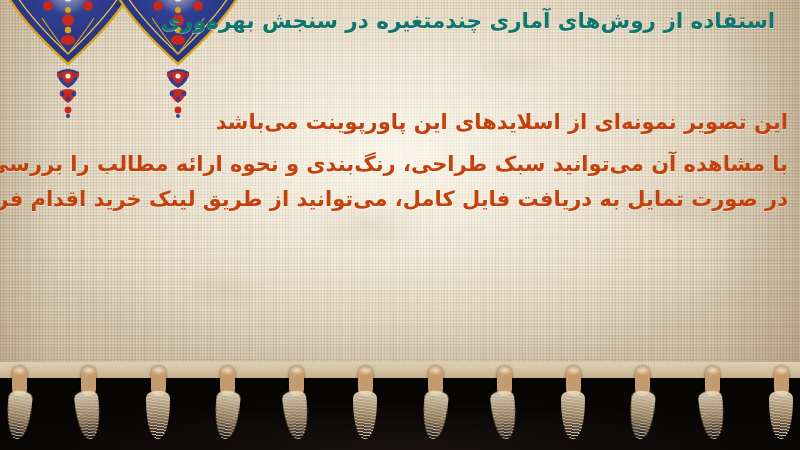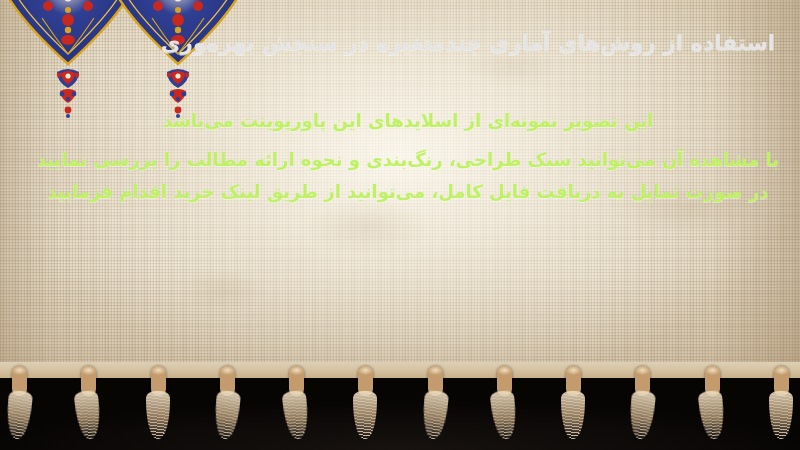--- a/index.html
+++ b/index.html
@@ -129,33 +129,32 @@
   .pendant{
     position:absolute;width:34px;height:54px;
   }
   .pendant.p1{left:51px;top:66px;}
   .pendant.p2{left:161px;top:66px;}
 
   
   .title{
     position:absolute;left:150px;top:6px;width:636px;
     text-align:center;
-    color:#e5e5e5;
+    color:#0f766e;
     font-size:21.5px;
     line-height:1.42;
     font-weight:700;
     letter-spacing:0px;
     text-shadow:0 1px 0 rgba(255,252,244,0.45);
-    margin-top:22px;
   }
   .body-block{
     position:absolute;left:28px;top:110px;width:760px;
-    text-align:center;
-    color:#bef264;
-    font-size:18px;
+    text-align:right;
+    color:#c2410c;
+    font-size:21px;
     font-weight:700;
     text-shadow:0 1px 0 rgba(255,252,244,0.40);
   }
   .body-line{margin:0 0 11px 0;white-space:nowrap;}
   .body-line.l1{margin-bottom:18px;}
 </style>
 </head>
 <body>
 
 <div class="slide">

